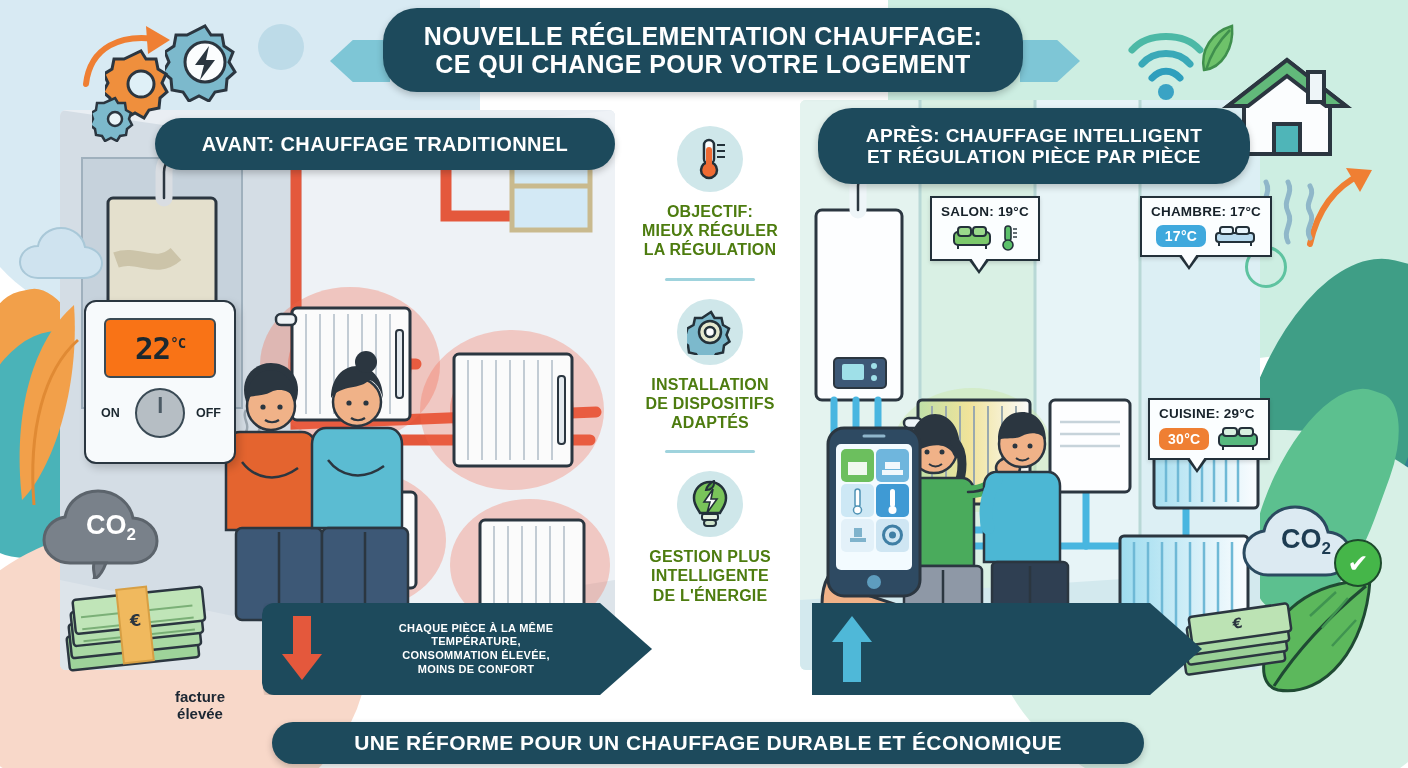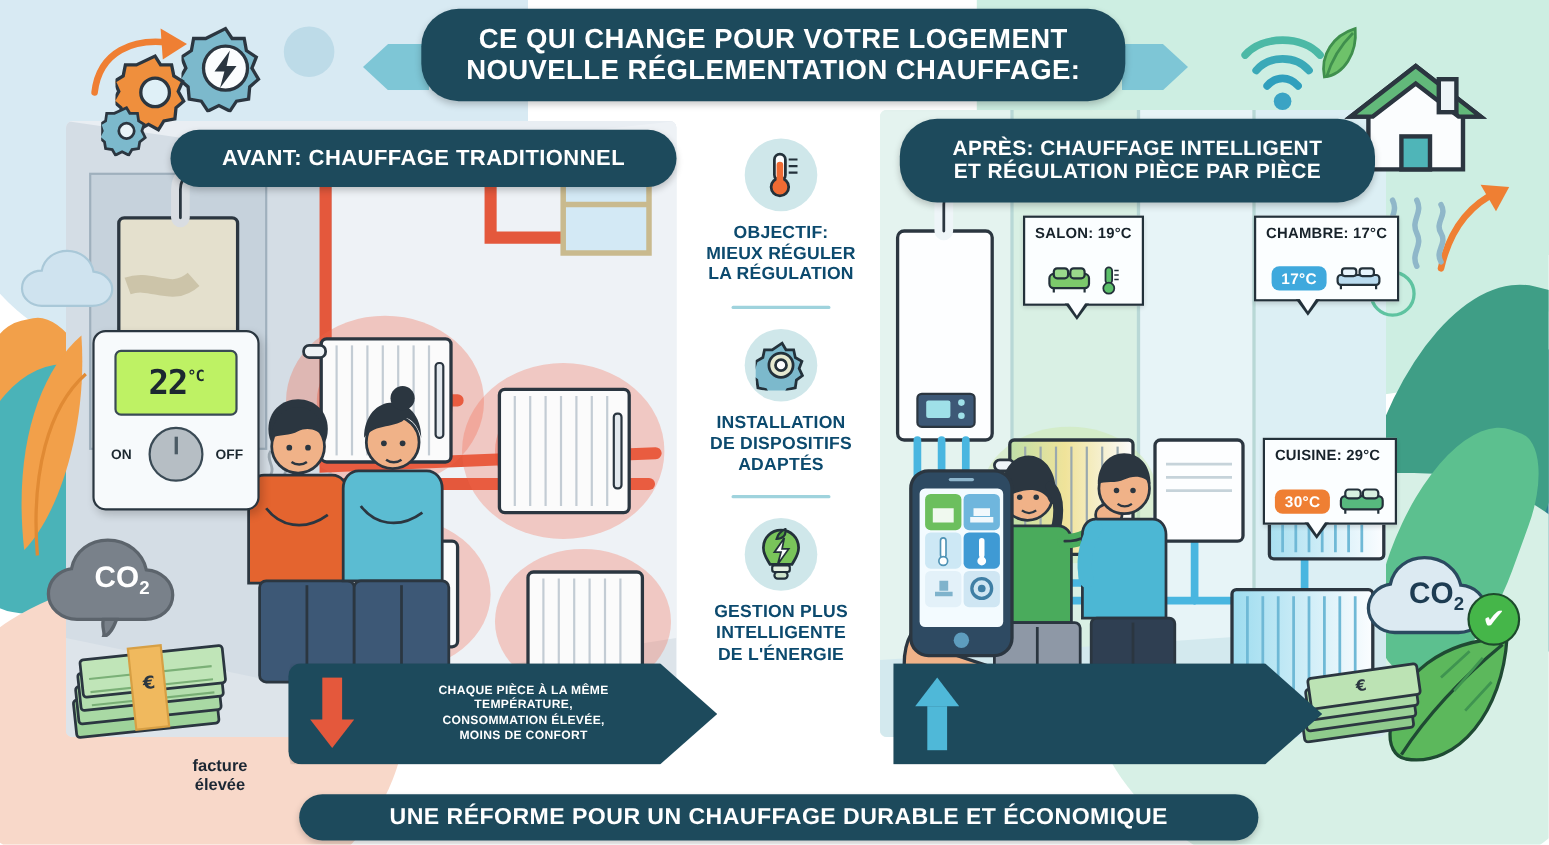--- a/index.html
+++ b/index.html
@@ -62,40 +62,40 @@
   .bigarrow .head{position:absolute;left:2px;width:0;height:0;border-left:20px solid transparent;border-right:20px solid transparent;}
   .arr-down .shaft{top:0;height:40px;background:#e4583c;}
   .arr-down .head{top:38px;border-top:26px solid #e4583c;}
   .arr-up .shaft{bottom:0;height:40px;background:#4fb8d8;}
   .arr-up .head{top:0;border-bottom:26px solid #4fb8d8;}
 
   
   .center-col{position:absolute;left:615px;top:126px;width:190px;z-index:38;text-align:center;}
   .center-item{margin-bottom:4px;}
   .circ-icon{width:66px;height:66px;border-radius:50%;background:#cfe7ea;margin:0 auto 10px;display:flex;align-items:center;justify-content:center;}
-  .center-label{font-weight:700;font-size:16px;color:#0c4a6e;line-height:1.2;letter-spacing:.2px;}
+  .center-label{font-weight:700;font-size:16px;color:#4d7c0f;line-height:1.2;letter-spacing:.2px;}
   .divider{width:90px;height:3px;background:#9fd3dd;margin:18px auto;border-radius:2px;}
 
   
   .bubble{
     position:absolute;background:#fbfeff;border:2.5px solid #23313a;border-radius:0;
     padding:6px 9px 7px;z-index:25;box-shadow:0 2px 4px rgba(0,0,0,.14);
   }
   .bubble .btitle{font-weight:700;font-size:13.5px;color:#17222a;white-space:nowrap;letter-spacing:.2px;}
-  .bubble .brow{display:flex;align-items:center;gap:8px;margin-top:22px;justify-content:center;}
+  .bubble .brow{display:flex;align-items:center;gap:8px;margin-top:5px;justify-content:center;}
   .bubble:after{content:"";position:absolute;left:36px;bottom:-15px;width:0;height:0;
     border-left:11px solid transparent;border-right:11px solid transparent;border-top:15px solid #23313a;}
   .bubble:before{content:"";position:absolute;left:39px;bottom:-11px;width:0;height:0;z-index:2;
     border-left:8px solid transparent;border-right:8px solid transparent;border-top:12px solid #fbfeff;}
   .tbadge{font-weight:700;font-size:14px;color:#fff;border-radius:7px;padding:3px 9px;letter-spacing:.3px;}
 
   
   .thermostat{position:absolute;left:84px;top:300px;width:148px;height:160px;background:#f7fafc;
     border:2.5px solid #2a3640;border-radius:12px;z-index:28;box-shadow:3px 4px 8px rgba(0,0,0,.18);}
-  .thermo-screen{position:absolute;left:18px;top:16px;right:18px;height:56px;background:#bef264;
+  .thermo-screen{position:absolute;left:18px;top:16px;right:18px;height:56px;background:#f97316;
     border:2px solid #3a4a55;border-radius:6px;display:flex;align-items:center;justify-content:center;}
   .thermo-val{font-weight:700;font-size:31px;color:#1c2830;font-family:"DejaVu Sans Mono",monospace;letter-spacing:-1px;}
   .thermo-val sup{font-size:14px;vertical-align:super;}
   .thermo-dial{position:absolute;left:50%;transform:translateX(-50%);top:86px;width:46px;height:46px;border-radius:50%;
     background:#b6bec4;border:2.5px solid #3a4a55;}
   .thermo-dial:after{content:"";position:absolute;left:50%;top:7px;width:2.5px;height:16px;background:#4b5a64;transform:translateX(-50%);}
   .thermo-on,.thermo-off{position:absolute;top:104px;font-weight:700;font-size:12.5px;color:#1c2830;}
   .thermo-on{left:15px;} .thermo-off{right:13px;}
 
   
@@ -599,22 +599,22 @@
       <path d="M36 74c-6-12 6-18 0-30s6-18 0-30"></path>
       <path d="M58 70c-6-10 6-16 0-26s6-16 0-26"></path>
     </g>
   </svg>
   <div class="deco cloud-deco"></div>
 
   <div class="ribbon-tail ribbon-left"></div>
   <div class="ribbon-tail ribbon-right"></div>
   <div class="banner banner-title">
     <div>
+      <div>NOUVELLE RÉGLEMENTATION CHAUFFAGE:</div>
       <div>CE QUI CHANGE POUR VOTRE LOGEMENT</div>
-      <div>NOUVELLE RÉGLEMENTATION CHAUFFAGE:</div>
     </div>
   </div>
 
   <div class="banner banner-avant">AVANT: CHAUFFAGE TRADITIONNEL</div>
   <div class="banner banner-apres">
     <div>
       <div>APRÈS: CHAUFFAGE INTELLIGENT</div>
       <div>ET RÉGULATION PIÈCE PAR PIÈCE</div>
     </div>
   </div>

